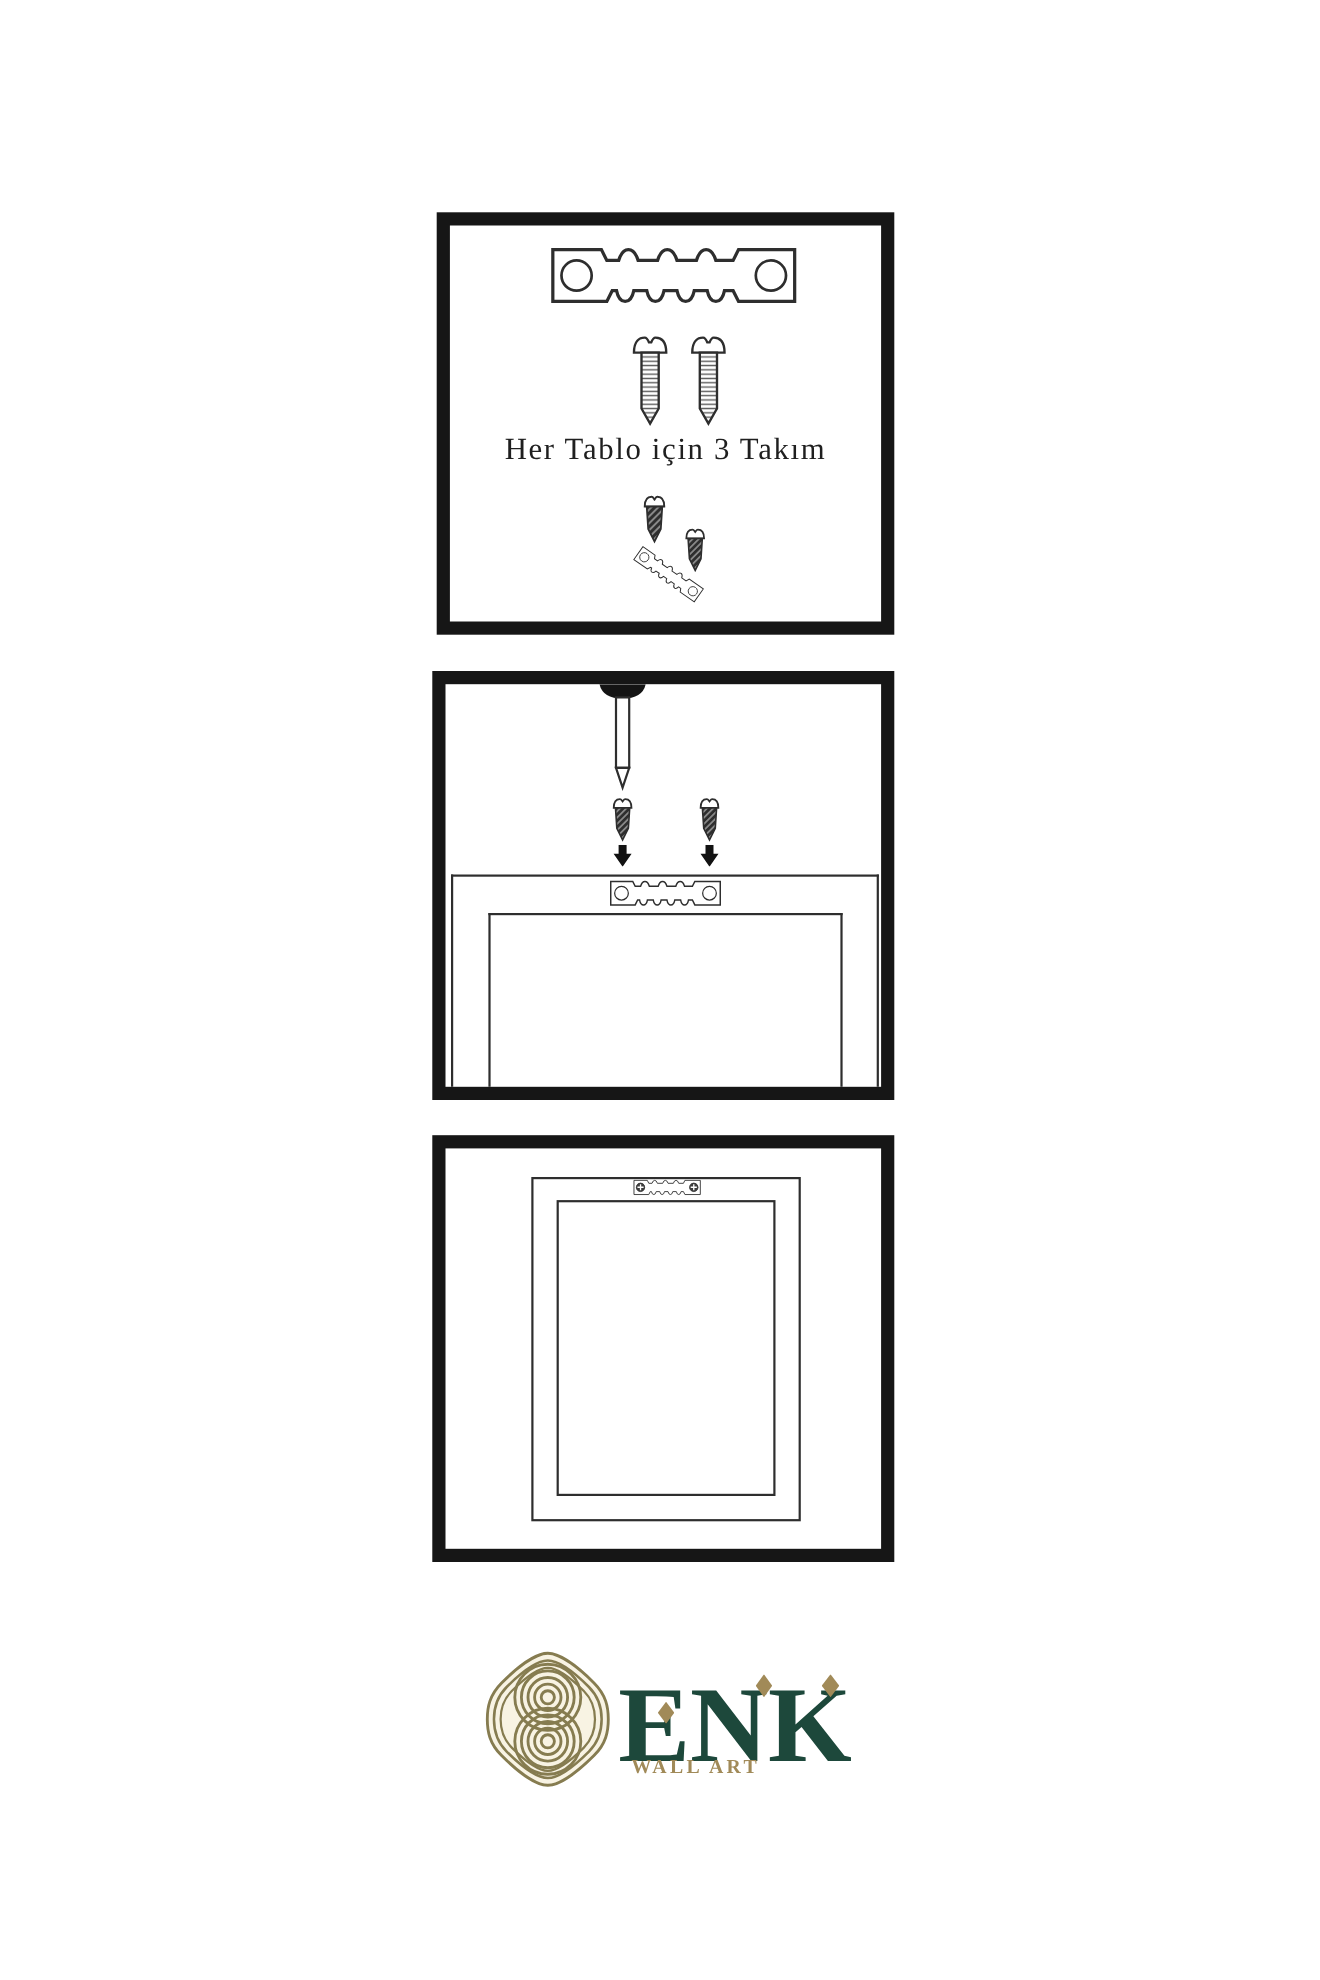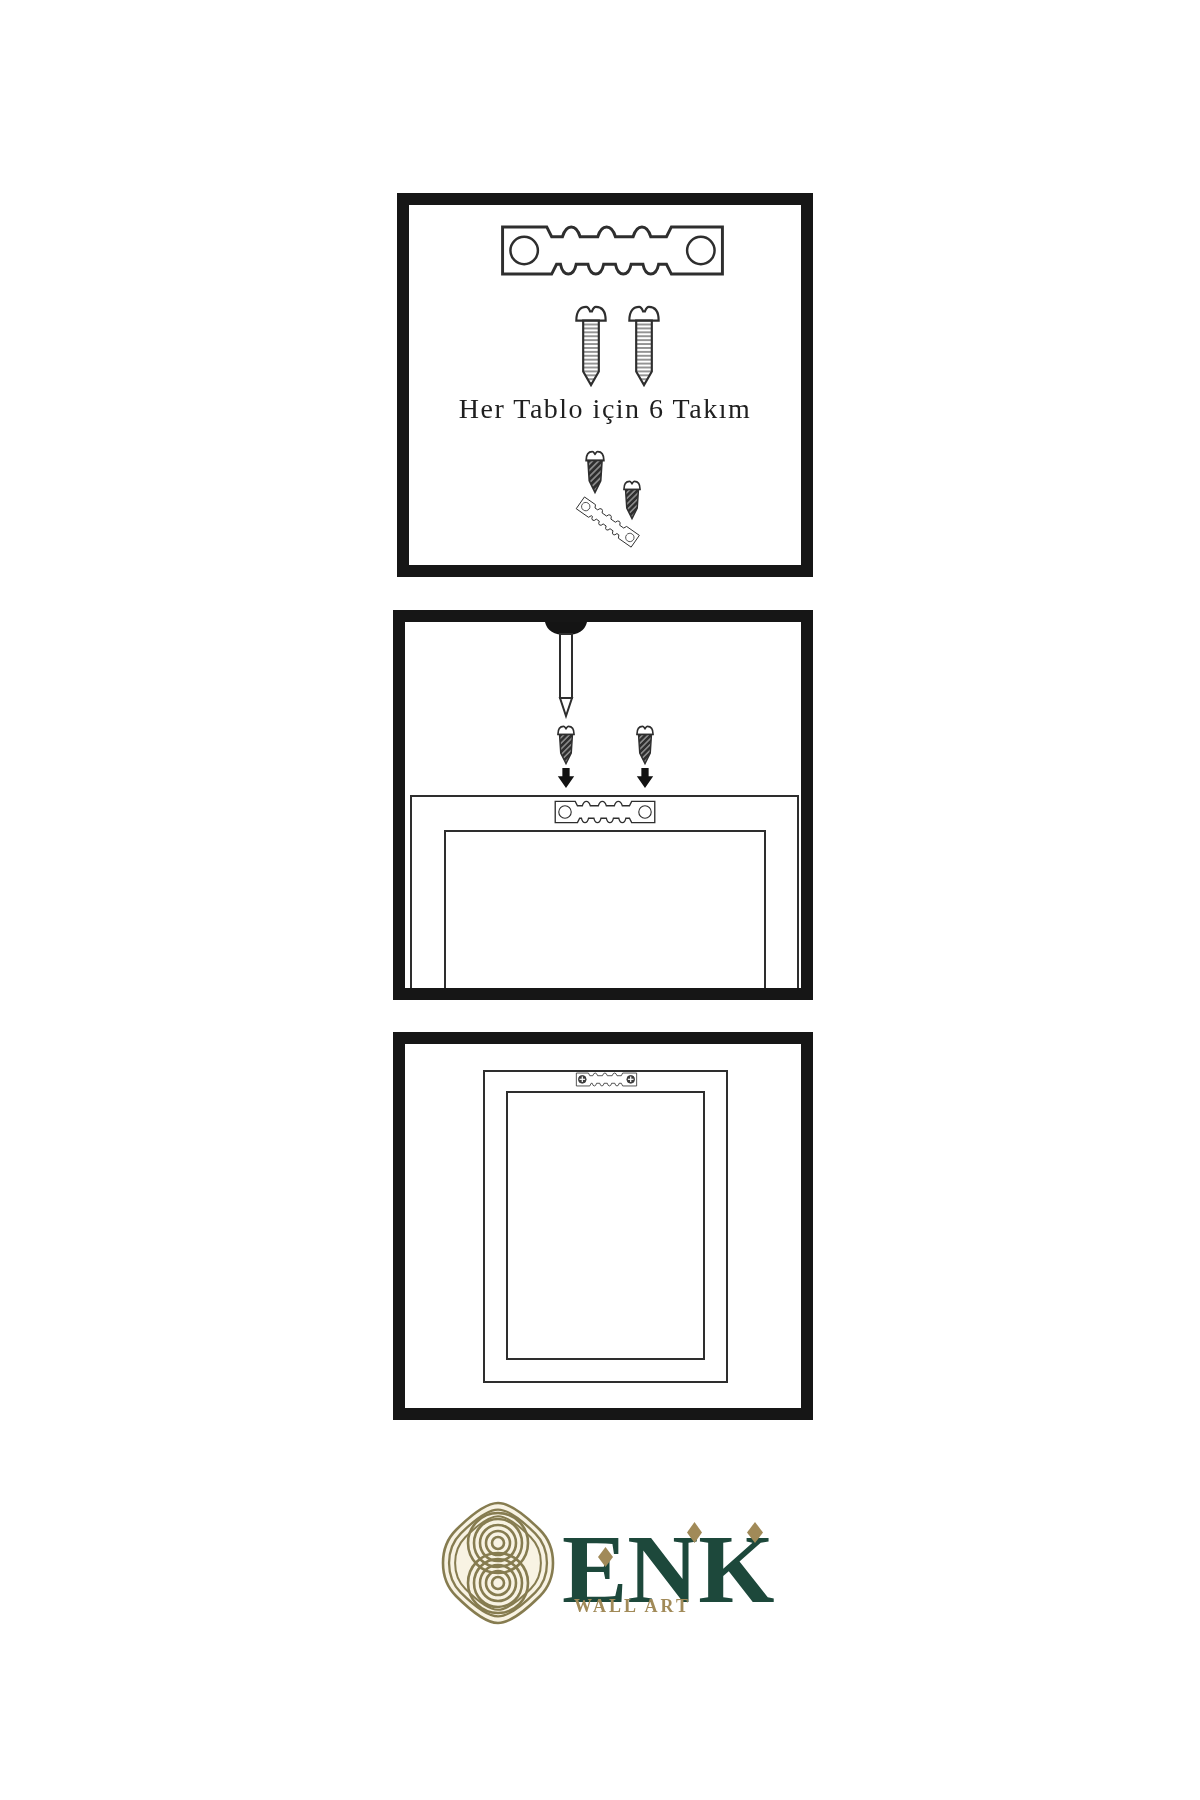--- a/index.html
+++ b/index.html
@@ -91,21 +91,21 @@
   <div class="panel panel1">
     <svg class="abs" style="left:87px;top:19px" width="233" height="53">
       <use href="#sym-hanger" width="233" height="53"></use>
     </svg>
     <svg class="abs" style="left:164px;top:98px" width="36" height="86">
       <use href="#sym-screw-light" width="36" height="86"></use>
     </svg>
     <svg class="abs" style="left:217px;top:98px" width="36" height="86">
       <use href="#sym-screw-light" width="36" height="86"></use>
     </svg>
-    <div class="caption" style="top:188px">Her Tablo için 6 Takım</div>
+    <div class="caption" style="top:188px">Her Tablo için 3 Takım</div>
     <svg class="abs" style="left:163px;top:244px" width="90" height="112">
       <g transform="translate(12,46) rotate(35)">
         <use href="#sym-hanger" width="70" height="17"></use>
       </g>
       <use href="#sym-screw-dark" x="12" y="0" width="22" height="46"></use>
       <use href="#sym-screw-dark" x="50" y="30" width="20" height="42"></use>
     </svg>
   </div>
 
   <div class="panel panel2">

